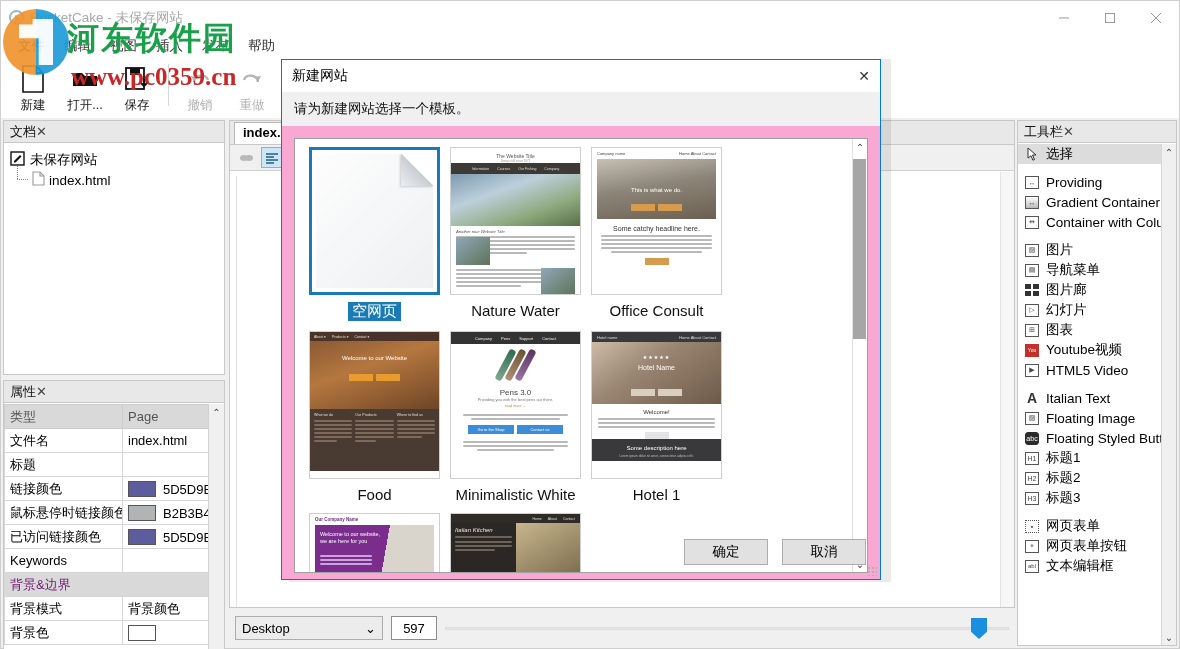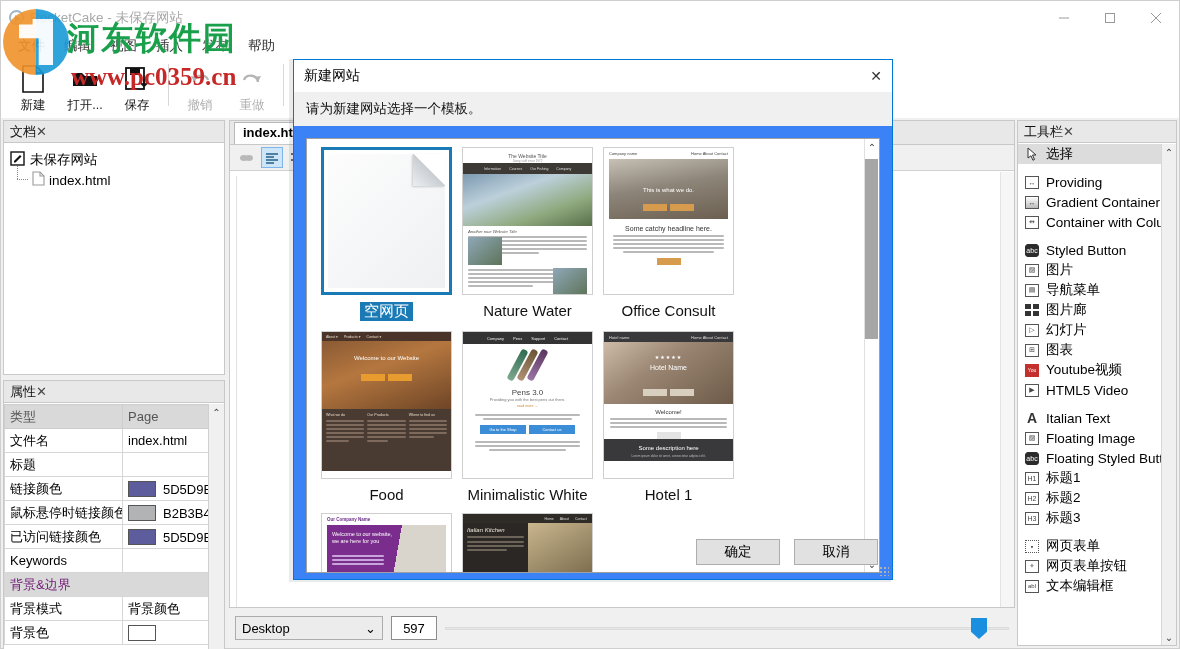--- a/index.html
+++ b/index.html
@@ -75,21 +75,21 @@
   #tools-body { position:absolute; top:23px; left:0; right:0; bottom:0; background:#fff; overflow:hidden; }
   .tool { display:flex; align-items:center; gap:6px; height:20px; padding-left:6px; font-size:13.5px; white-space:nowrap; }
   .tool.selected { background:#dcdcdc; }
   .tool-gap { height:8px; }
   .tool-ico { width:16px; height:16px; flex:0 0 16px; display:flex; align-items:center; justify-content:center; font-size:9px; color:#333; }
   .box-ico { width:14px; height:13px; border:1px solid #555; display:flex; align-items:center; justify-content:center; font-size:7px; color:#444; }
   #tools-scroll { position:absolute; right:0; top:23px; bottom:0; width:15px; background:#f0f0f0; border-left:1px solid #d8d8d8;
      display:flex; flex-direction:column; justify-content:space-between; align-items:center; font-size:10px; color:#444; }
   
   #modal-shadow { position:absolute; left:288px; top:58px; width:602px; height:523px; background:rgba(0,0,0,.08); }
-  #modal { position:absolute; left:292px; top:58px; width:600px; height:521px; background:#3b82f6; border:1px solid #0078d7; }
+  #modal { position:absolute; left:280px; top:58px; width:600px; height:521px; background:#f9a8d4; border:1px solid #0078d7; }
   #modal-title { height:32px; background:#ffffff; display:flex; align-items:center; justify-content:space-between; padding:0 10px; font-size:14px; }
   #modal-sub { height:34px; background:#f0f0f0; display:flex; align-items:center; padding:0 12px; font-size:13.5px; color:#111; }
   #tpl-area { position:absolute; left:12px; top:78px; right:12px; height:435px; background:#fff; border:1px solid #a0a0a0; overflow:hidden; }
   #tpl-grid { position:absolute; left:0; top:0; right:15px; bottom:0; padding:8px 0 0 6px; display:flex; flex-wrap:wrap; gap:0; }
   .tpl { width:135px; margin:0 0 10px 6px; display:flex; flex-direction:column; align-items:center; }
   .tpl-thumb { width:131px; height:148px; background:#fff; border:1px solid #cfcfcf; overflow:hidden; position:relative; }
   .tpl.sel .tpl-thumb { border:3px solid #1a7ab5; }
   .tpl-name { margin-top:7px; font-size:15px; color:#111; text-align:center; }
   .tpl.sel .tpl-name { background:#1a7ab5; color:#fff; padding:0 4px; }
   #tpl-scroll { position:absolute; right:0; top:0; bottom:0; width:15px; background:#fff; border-left:1px solid #e0e0e0;
@@ -421,26 +421,20 @@
         </div>
         <div class="tool">
           <span class="tool-ico">
               <span class="box-ico">⇹</span>
             </span>
           <span>Container with Columns</span>
         </div>
         <div class="tool-gap"></div>
         <div class="tool">
           <span class="tool-ico">
-              <span class="box-ico" style="background:#2b2b2b;color:#fff;border-radius:3px;border-color:#2b2b2b">abc</span>
-            </span>
-          <span>Styled Button</span>
-        </div>
-        <div class="tool">
-          <span class="tool-ico">
               <span class="box-ico">▨</span>
             </span>
           <span>图片</span>
         </div>
         <div class="tool">
           <span class="tool-ico">
               <span class="box-ico">▤</span>
             </span>
           <span>导航菜单</span>
         </div>

